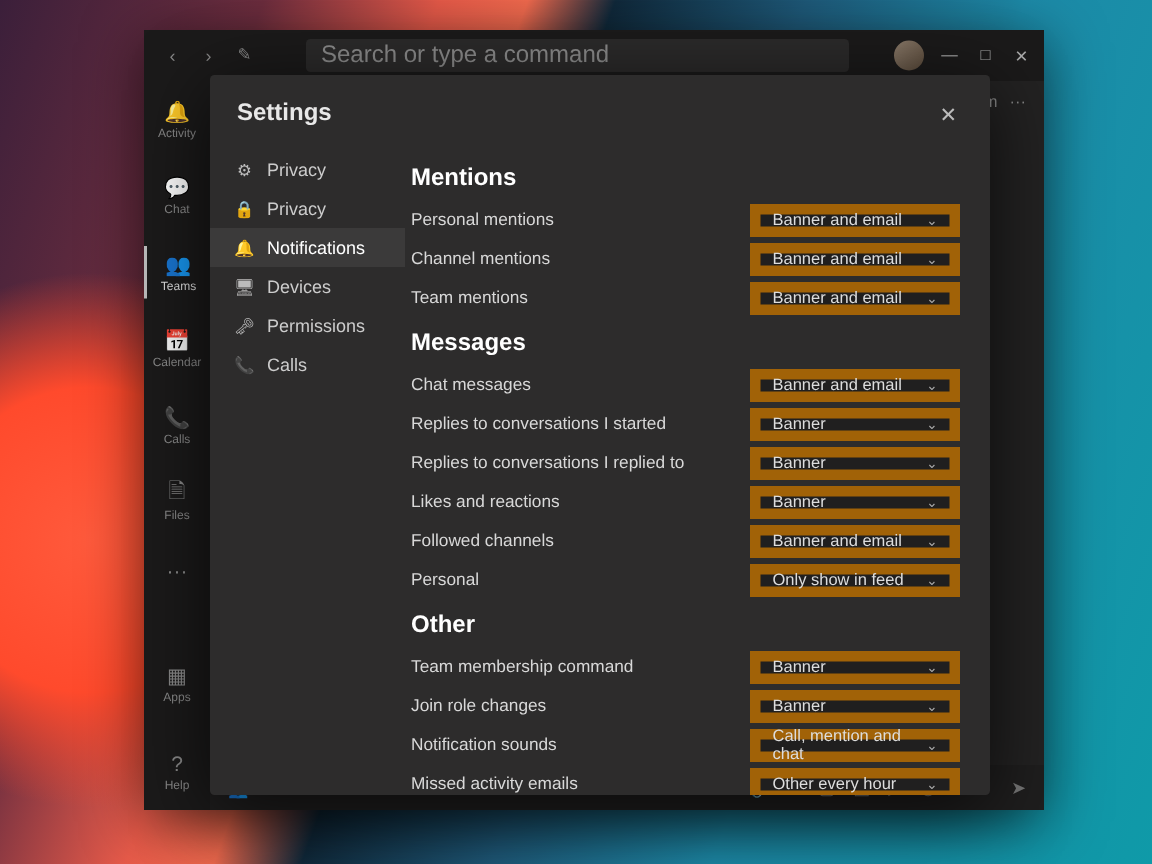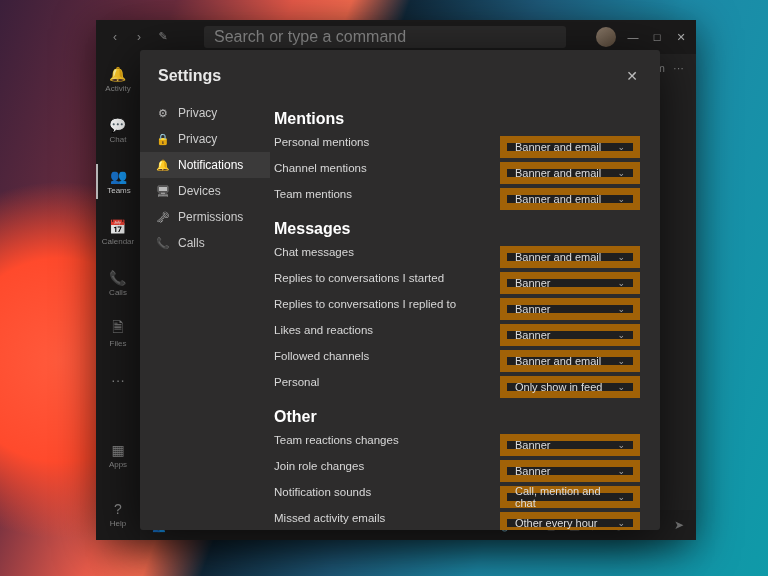--- a/index.html
+++ b/index.html
@@ -78,21 +78,21 @@
     display: flex; align-items: center; gap: 8px; padding: 6px 16px; color: #ccc; cursor: pointer;
   }
   .nav-item.active { background: #3b3a3a; color: #fff; }
   .nav-icon { width: 14px; height: 14px; display: inline-flex; align-items: center; justify-content: center; font-size: 11px; color: #bbb;}
 
   .modal-main {
     flex: 1; padding: 4px 20px 10px 4px; overflow-y: auto; font-size: 12px;
   }
   .section-head { font-weight: 600; color: #fff; margin: 10px 0 8px; font-size: 16px;}
   .row {
-    display: flex; align-items: flex-start; margin: 4px 0; height: 22px;
+    display: flex; align-items: center; margin: 4px 0; height: 22px;
   }
   .row-label { flex: 1; color: #d8d8d8; font-size: 11.5px; }
   .dropdown {
     width: 140px; height: 22px; background: #201f1f; border: 7px solid #a16207;
     display: flex; align-items: center; padding: 0 8px; font-size: 11px; color: #ddd;
     cursor: pointer; position: relative;
   }
   .dropdown .chev { margin-left: auto; color: #aaa; font-size: 9px; }
 
   .modal-main::-webkit-scrollbar { width: 6px; }
@@ -292,21 +292,21 @@
         </div>
         <div class="row">
           <div class="row-label">Personal</div>
           <div class="dropdown">
             <span>Only show in feed</span>
             <span class="chev">⌄</span>
           </div>
         </div>
         <div class="section-head">Other</div>
         <div class="row">
-          <div class="row-label">Team reactions changes</div>
+          <div class="row-label">Team membership command</div>
           <div class="dropdown">
             <span>Banner</span>
             <span class="chev">⌄</span>
           </div>
         </div>
         <div class="row">
           <div class="row-label">Join role changes</div>
           <div class="dropdown">
             <span>Banner</span>
             <span class="chev">⌄</span>

